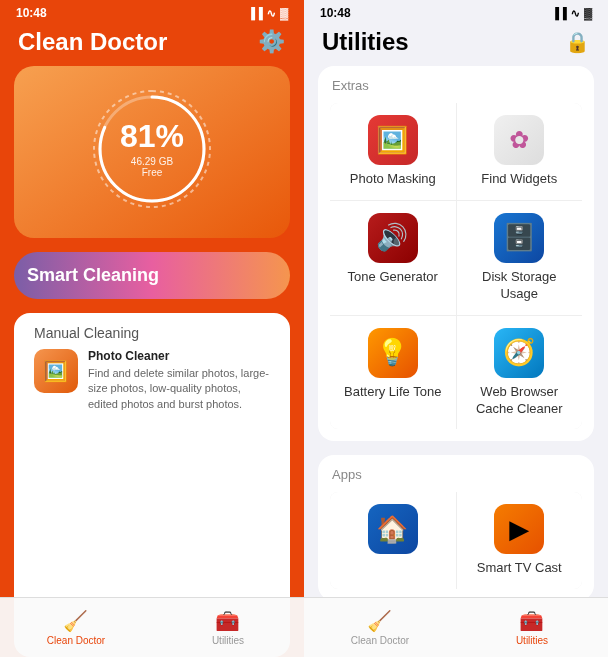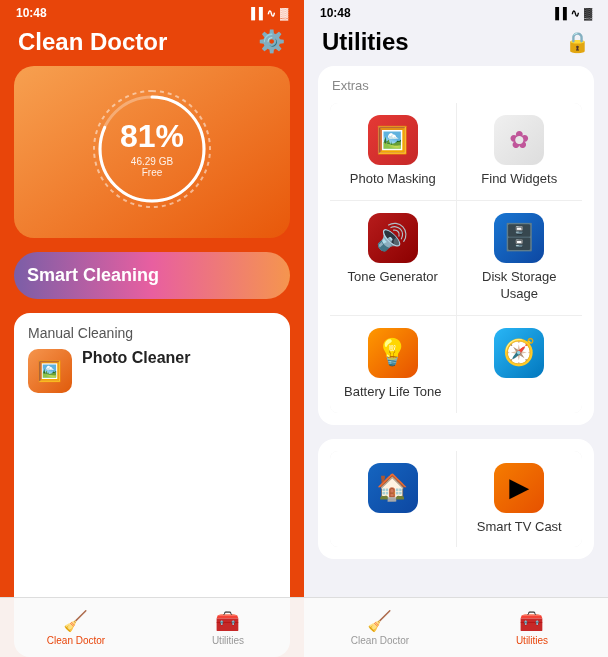--- a/index.html
+++ b/index.html
@@ -118,21 +118,21 @@
       font-size: 18px;
       font-weight: 600;
       cursor: pointer;
     }
 
     
     .manual-card {
       margin: 0 14px;
       background: white;
       border-radius: 16px;
-      padding: 12px 14px;
+      padding: 12px 20px;
       flex: 1;
     }
     .manual-title {
       font-size: 14px;
       color: #555;
       margin-bottom: 8px;
     }
     .manual-item {
       display: flex;
       align-items: flex-start;
@@ -143,21 +143,21 @@
       height: 44px;
       border-radius: 10px;
       background: linear-gradient(135deg, #f5954e, #e05a0a);
       display: flex;
       align-items: center;
       justify-content: center;
       font-size: 20px;
       flex-shrink: 0;
     }
     .manual-item-text h3 {
-      font-size: 16px;
+      font-size: 12px;
       font-weight: 700;
       color: #222;
       margin-bottom: 3px;
     }
     .manual-item-text p {
       font-size: 11px;
       color: #666;
       line-height: 1.4;
     }
 
@@ -333,20 +333,21 @@
   <div class="smart-clean-btn">
     <span>Smart Cleaning</span>
   </div>
 
   <div class="manual-card">
     <div class="manual-title">Manual Cleaning</div>
     <div class="manual-item">
       <div class="manual-item-icon">🖼️</div>
       <div class="manual-item-text">
         <h3>Photo Cleaner</h3>
+        <p>Find and delete similar photos, large-size photos, low-quality photos, edited photos and burst photos.</p>
       </div>
     </div>
   </div>
 
   <div class="tab-bar">
     <div class="tab-item active">
       <span class="tab-icon">🧹</span>
       <span class="tab-label">Clean Doctor</span>
     </div>
     <div class="tab-item">
@@ -393,25 +394,27 @@
         <div class="grid-cell">
           <div class="grid-icon icon-blue">🗄️</div>
           <span class="grid-label">Disk Storage<br>Usage</span>
         </div>
         <div class="grid-cell">
           <div class="grid-icon icon-orange">💡</div>
           <span class="grid-label">Battery Life Tone</span>
         </div>
         <div class="grid-cell">
           <div class="grid-icon icon-lightblue">🧭</div>
+          <span class="grid-label">Web Browser<br>Cache Cleaner</span>
         </div>
       </div>
     </div>
 
     <div class="section-card">
+      <div class="section-title">Apps</div>
       <div class="grid-2col">
         <div class="grid-cell">
           <div class="grid-icon icon-blue2">🏠</div>
         </div>
         <div class="grid-cell">
           <div class="grid-icon icon-orange2">▶</div>
           <span class="grid-label">Smart TV Cast</span>
         </div>
       </div>
     </div>

